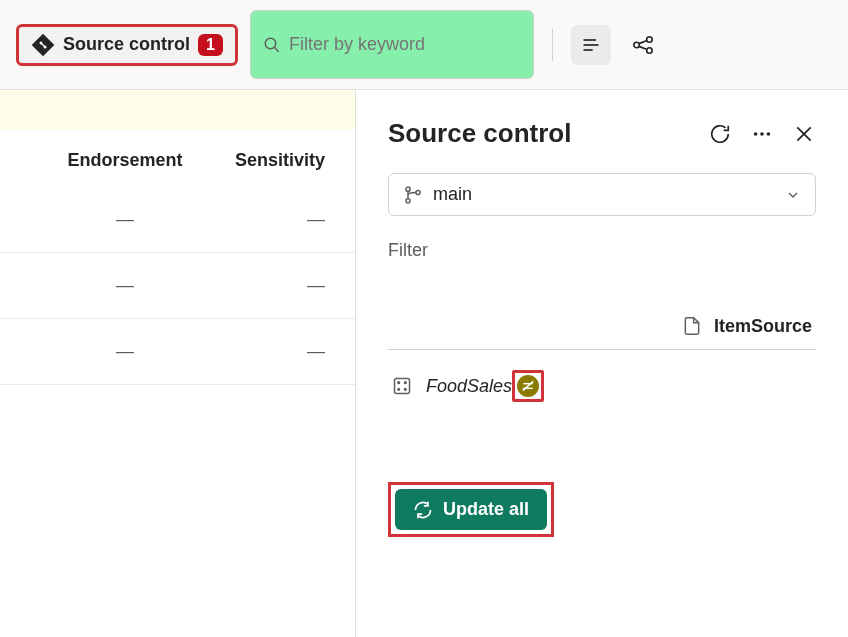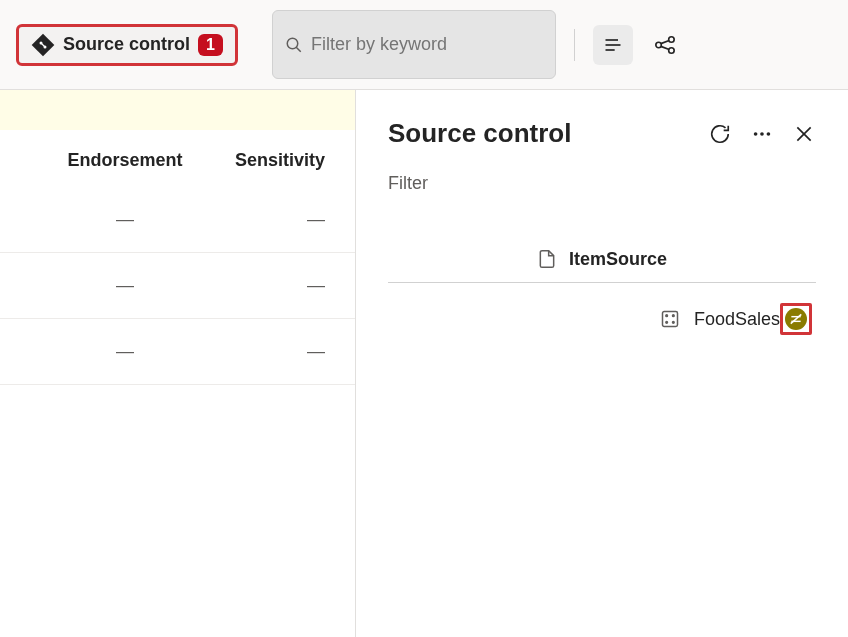--- a/index.html
+++ b/index.html
@@ -53,25 +53,24 @@
       padding: 2px 8px;
       font-size: 16px;
     }
     .search-box {
       display: flex;
       align-items: center;
       gap: 8px;
       border: 1px solid #d1d1d1;
       border-radius: 6px;
       padding: 23px 12px;
-      background: #e5e5e5;
+      background: #86efac;
       flex: 0 0 230px;
       color: #605e5c;
       font-size: 18px;
-      margin-left: 22px;
     }
     .search-box input {
       border: none;
       outline: none;
       font-size: 18px;
       color: #605e5c;
       flex: 1;
       background: transparent;
     }
     .filter-btn {
@@ -220,38 +219,39 @@
       width: 8px;
       height: 8px;
       background: #c50f1f;
       border-radius: 50%;
     }
     .items-header {
       display: flex;
       align-items: center;
       padding: 10px 4px 12px;
       border-bottom: 1px solid #d1d1d1;
-      justify-content: center;
+      justify-content: flex-end;
     }
     .items-header-left {
       display: flex;
       align-items: center;
       gap: 12px;
       font-size: 18px;
       font-weight: 600;
     }
     .items-header-right {
       font-size: 18px;
       font-weight: 600;
     }
     .item-row {
       display: flex;
       align-items: center;
-      justify-content: flex-end;
+      justify-content: flex-start;
       padding: 20px 4px;
+      font-style: italic;
     }
     .item-left {
       display: flex;
       align-items: center;
       gap: 14px;
       font-size: 18px;
     }
     .status-circle-wrapper {
       border: 3px solid #d13438;
       padding: 2px;
@@ -373,20 +373,35 @@
         </div>
         <div class="panel-icon-btn">
           <svg width="20" height="20" viewBox="0 0 24 24" fill="none" stroke="#242424" stroke-width="2">
             <line x1="4" y1="4" x2="20" y2="20"></line>
             <line x1="20" y1="4" x2="4" y2="20"></line>
           </svg>
         </div>
       </div>
     </div>
 
+    <div class="branch-select">
+      <div class="branch-left">
+        <svg width="20" height="20" viewBox="0 0 24 24" fill="none" stroke="#605e5c" stroke-width="1.8">
+          <circle cx="6" cy="5" r="2.5"></circle>
+          <circle cx="6" cy="19" r="2.5"></circle>
+          <circle cx="18" cy="9" r="2.5"></circle>
+          <line x1="6" y1="7.5" x2="6" y2="16.5"></line>
+          <path d="M6 12 Q6 9 15.5 9"></path>
+        </svg>
+        <span>main</span>
+      </div>
+      <svg width="16" height="16" viewBox="0 0 24 24" fill="none" stroke="#605e5c" stroke-width="2">
+        <polyline points="6 9 12 15 18 9"></polyline>
+      </svg>
+    </div>
 
     <div class="tabs-row">
       <div class="tab">Filter</div>
     </div>
 
     <div class="items-header">
       <div class="items-header-left">
         <svg width="20" height="22" viewBox="0 0 24 24" fill="none" stroke="#605e5c" stroke-width="1.8">
           <path d="M14 2H6a2 2 0 0 0-2 2v16a2 2 0 0 0 2 2h12a2 2 0 0 0 2-2V8z"></path>
           <polyline points="14 2 14 8 20 8"></polyline>
@@ -411,14 +426,25 @@
         <div class="status-circle">
           <svg width="14" height="14" viewBox="0 0 24 24" fill="none" stroke="#fff" stroke-width="2.5">
             <line x1="4" y1="8" x2="20" y2="8"></line>
             <line x1="4" y1="16" x2="20" y2="16"></line>
             <line x1="3" y1="20" x2="21" y2="4"></line>
           </svg>
         </div>
       </div>
     </div>
 
+    <div class="update-btn-wrapper">
+      <button class="update-btn">
+        <svg width="20" height="20" viewBox="0 0 24 24" fill="none" stroke="#fff" stroke-width="2">
+          <path d="M3 12a9 9 0 0 1 15-6.7"></path>
+          <polyline points="18 2 18 7 13 7"></polyline>
+          <path d="M21 12a9 9 0 0 1-15 6.7"></path>
+          <polyline points="6 22 6 17 11 17"></polyline>
+        </svg>
+        <span>Update all</span>
+      </button>
+    </div>
   </div>
 </div>
 
 </body></html>

